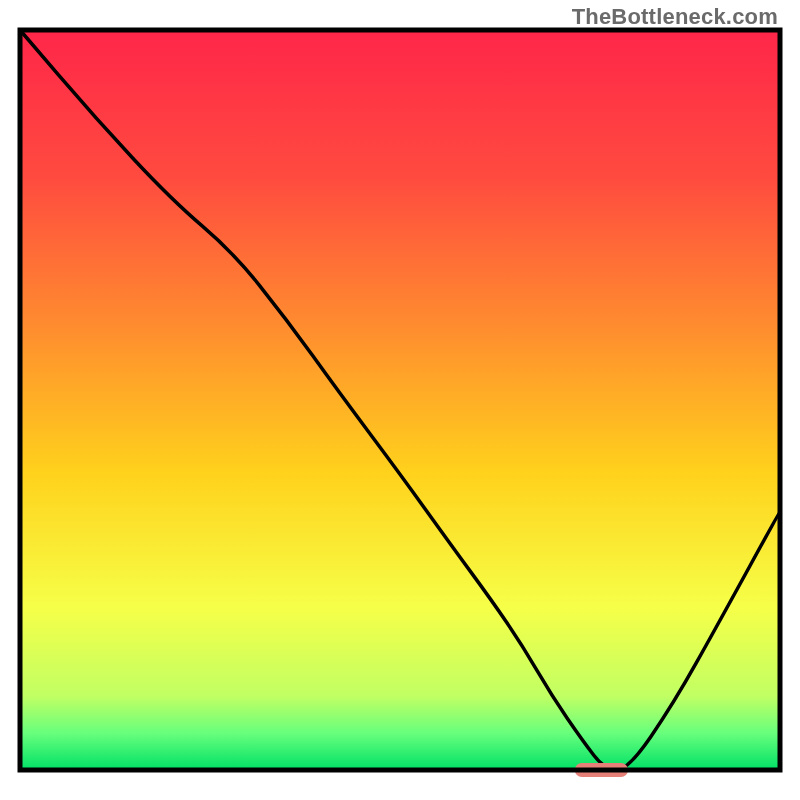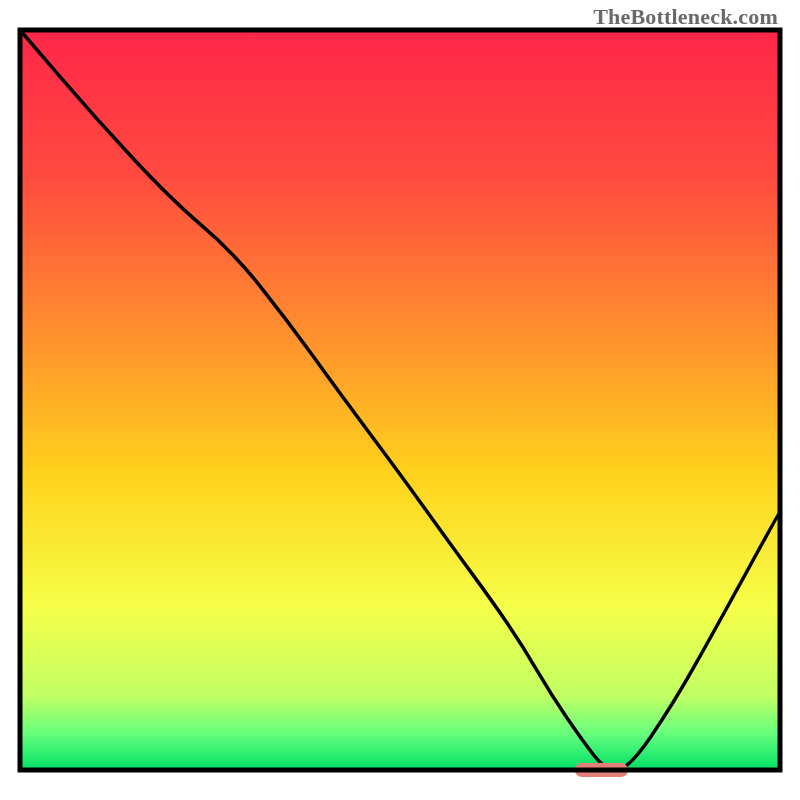--- a/index.html
+++ b/index.html
@@ -7,21 +7,20 @@
     padding: 0;
     width: 800px;
     height: 800px;
     background: #ffffff;
     font-family: Arial, Helvetica, sans-serif;
   }
   .stage {
     position: relative;
     width: 800px;
     height: 764px;
-    font-family: Liberation Serif, serif;
   }
   .watermark {
     position: absolute;
     top: 4px;
     right: 22px;
     font-size: 22px;
     font-weight: 600;
     color: #6a6a6a;
     letter-spacing: 0.2px;
     z-index: 5;

